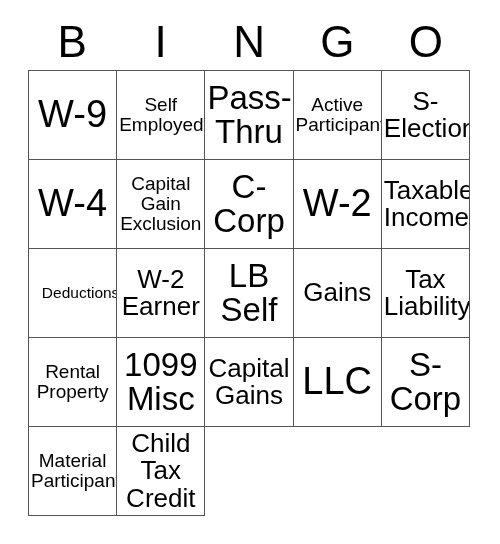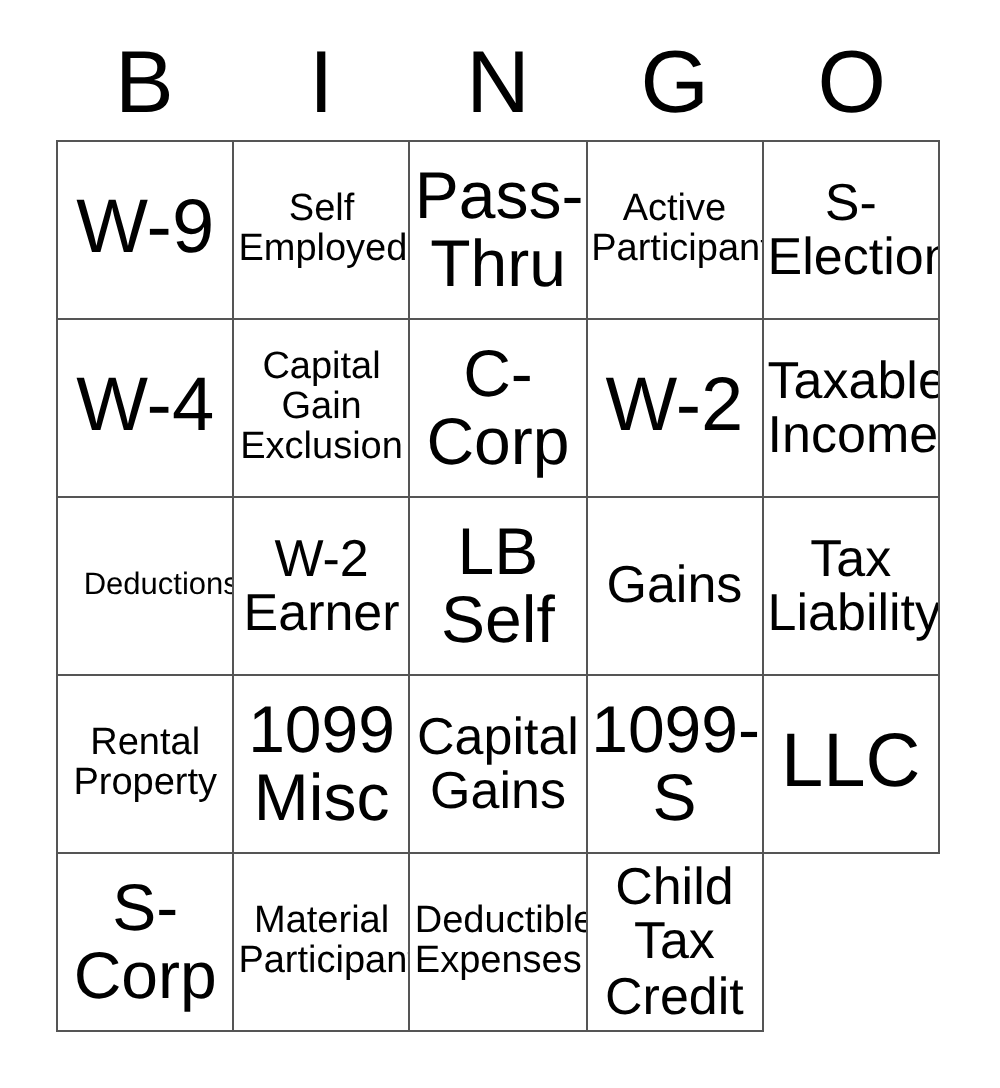--- a/index.html
+++ b/index.html
@@ -164,40 +164,32 @@
 Property</span>
       </div>
     <div class="cell sz-lg">
         <span class="cell-text">1099
 Misc</span>
       </div>
     <div class="cell sz-md">
         <span class="cell-text">Capital
 Gains</span>
       </div>
-    <div class="cell sz-lg">
-        <span class="cell-text">1099-
-S</span>
-      </div>
 
     <div class="cell sz-xl">
         <span class="cell-text">LLC</span>
       </div>
     <div class="cell sz-lg">
         <span class="cell-text">S-
 Corp</span>
       </div>
     <div class="cell sz-sm">
         <span class="cell-text">Material
 Participant</span>
       </div>
-    <div class="cell sz-sm">
-        <span class="cell-text">Deductible
-Expenses</span>
-      </div>
     <div class="cell sz-md">
         <span class="cell-text">Child
 Tax
 Credit</span>
       </div>
 
   </div>
 </div>
 
 </body></html>

